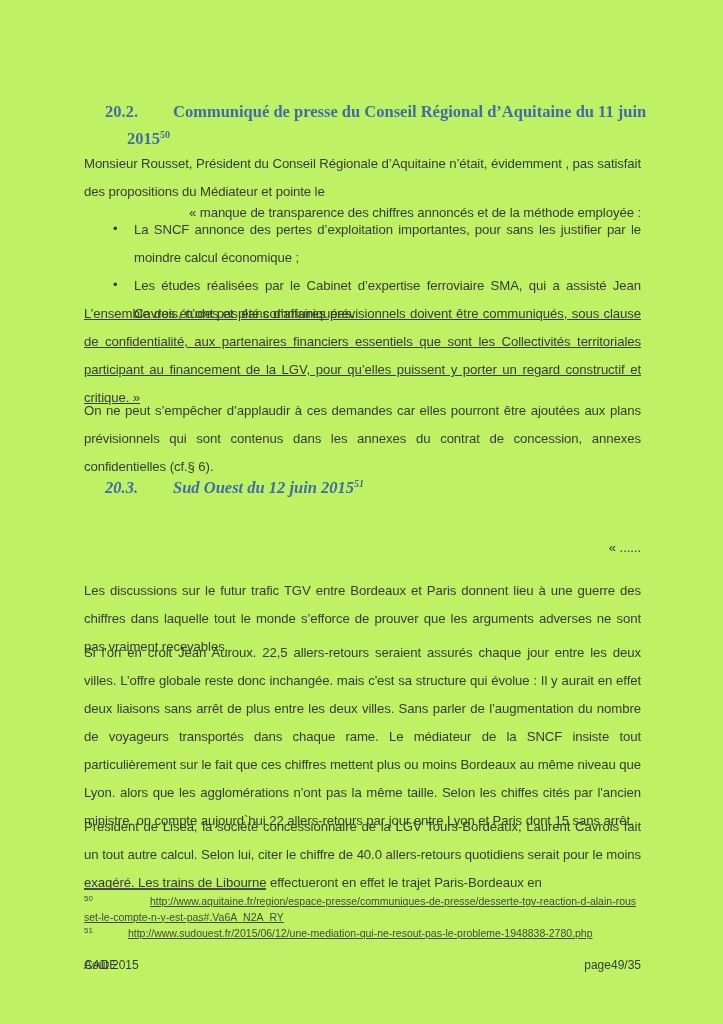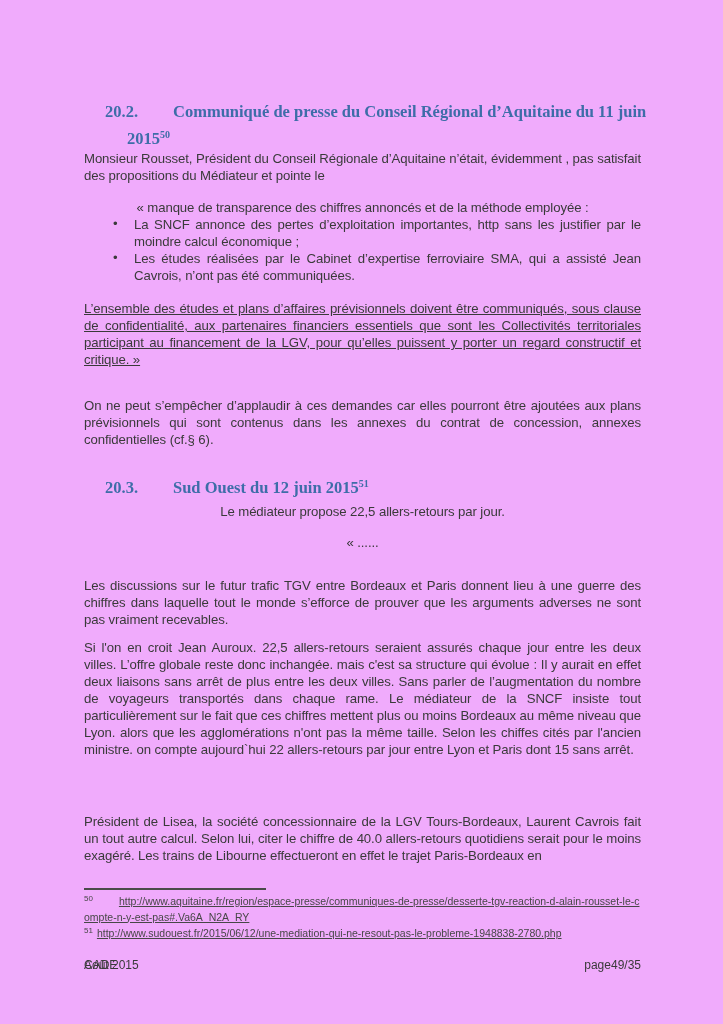--- a/index.html
+++ b/index.html
@@ -1,30 +1,30 @@
 <!DOCTYPE html>
 <html><head>
 <meta charset="utf-8">
 <style>
   html,body{margin:0;padding:0;background:#e8e8e8;}
   .page{
     position:relative;
     width:723px;height:1024px;
-    background:#f0abfc;
+    background:#bef264;
     margin:0 auto;
     overflow:hidden;
     font-family:"Liberation Sans", sans-serif;
     color:#3a3a3a;
   }
   .block{
     position:absolute;left:84px;width:557px;
     font-size:13.2px;letter-spacing:-0.1px;
-    line-height:17px;text-align:justify;
+    line-height:28px;text-align:justify;
   }
-  .block.nojustify{text-align:center;}
+  .block.nojustify{text-align:right;}
   .heading{
     position:absolute;left:105px;width:536px;
     font-family:"Liberation Serif", serif;
     font-weight:bold;font-size:16.5px;line-height:27px;
     color:#3e6da8;text-align:left;
     padding-left:22px;text-indent:-22px;
   }
   .heading .h-num{display:inline-block;width:68px;text-indent:0;}
   sup.fnref{font-size:10px;vertical-align:super;line-height:0;letter-spacing:0;}
   ul.bullets{list-style:none;margin:0;padding:0;}
@@ -32,21 +32,21 @@
   ul.bullets .dot{position:absolute;left:29px;top:-1px;}
   .fn-rule{position:absolute;left:84px;top:888px;width:182px;border-top:2px solid #4a4a4a;}
   .footnotes{
     position:absolute;left:84px;top:894px;width:557px;
     font-size:10.5px;line-height:15.5px;color:#474747;text-align:left;
   }
   .fn-item{word-break:break-all;margin-bottom:1px;}
   .fn-marker{font-size:8px;vertical-align:super;line-height:0;}
   .fn-gap-wide{display:inline-block;width:26px;}
   .fn-gap-narrow{display:inline-block;width:4px;}
-  .fn-link{color:#474747;text-decoration:underline;cursor:pointer;}
+  .fn-link{color:#474747;text-decoration:underline;cursor:pointer;margin-left:31px;}
   .footer{
     position:absolute;left:84px;top:958px;width:557px;
     display:flex;justify-content:space-between;align-items:baseline;
     font-size:12px;letter-spacing:0;color:#3a3a3a;
   }
   .footer .f-center{position:absolute;left:0;right:0;text-align:left;}
   .footer .f-right{position:relative;z-index:1;}
   .footer .f-left{position:relative;z-index:1;}
 </style>
 </head>
@@ -54,31 +54,30 @@
 
 <div class="page">
 
   <h2 class="heading" style="top:84px;"><span class="h-num">20.2.</span><span>Communiqué de presse du Conseil Régional d’Aquitaine du 11 juin 2015</span><sup class="fnref">50</sup></h2>
 
   <p class="block" style="top:137px;">Monsieur Rousset, Président du Conseil Régionale d’Aquitaine n’était, évidemment , pas satisfait des propositions du Médiateur et pointe le</p>
 
   <p class="block nojustify" style="top:186px;">« manque de transparence des chiffres annoncés et de la méthode employée :</p>
 
   <ul class="bullets block" style="top:216px;">
-    <li><span class="dot">•</span><span>La SNCF annonce des pertes d’exploitation importantes, http sans les justifier par le moindre calcul économique ;</span></li>
+    <li><span class="dot">•</span><span>La SNCF annonce des pertes d’exploitation importantes, pour sans les justifier par le moindre calcul économique ;</span></li>
     <li><span class="dot">•</span><span>Les études réalisées par le Cabinet d’expertise ferroviaire SMA, qui a assisté Jean Cavrois, n’ont pas été communiquées.</span></li>
   </ul>
 
   <p class="block" style="top:287px;text-decoration:underline;">L’ensemble des études et plans d’affaires prévisionnels doivent être communiqués, sous clause de confidentialité, aux partenaires financiers essentiels que sont les Collectivités territoriales participant au financement de la LGV, pour qu’elles puissent y porter un regard constructif et critique. »</p>
 
   <p class="block" style="top:384px;">On ne peut s’empêcher d’applaudir à ces demandes car elles pourront être ajoutées aux plans prévisionnels qui sont contenus dans les annexes du contrat de concession, annexes confidentielles (cf.§ 6).</p>
 
-  <h2 class="heading" style="top:460px;"><span class="h-num">20.3.</span><span>Sud Ouest du 12 juin 2015</span><sup class="fnref">51</sup></h2>
+  <h2 class="heading" style="top:460px;font-style:italic;"><span class="h-num">20.3.</span><span>Sud Ouest du 12 juin 2015</span><sup class="fnref">51</sup></h2>
 
-  <p class="block nojustify" style="top:490px;">Le médiateur propose 22,5 allers-retours par jour.</p>
 
   <p class="block nojustify" style="top:521px;">« ......</p>
 
   <p class="block" style="top:564px;">Les discussions sur le futur trafic TGV entre Bordeaux et Paris donnent lieu à une guerre des chiffres dans laquelle tout le monde s’efforce de prouver que les arguments adverses ne sont pas vraiment recevables.</p>
 
   <p class="block" style="top:626px;">Si l'on en croit Jean Auroux. 22,5 allers-retours seraient assurés chaque jour entre les deux villes. L’offre globale reste donc inchangée. mais c'est sa structure qui évolue : Il y aurait en effet deux liaisons sans arrêt de plus entre les deux villes. Sans parler de l’augmentation du nombre de voyageurs transportés dans chaque rame. Le médiateur de la SNCF insiste tout particulièrement sur le fait que ces chiffres mettent plus ou moins Bordeaux au même niveau que Lyon. alors que les agglomérations n'ont pas la même taille. Selon les chiffes cités par l'ancien ministre. on compte aujourd`hui 22 allers-retours par jour entre Lyon et Paris dont 15 sans arrêt.</p>
 
   <p class="block" style="top:800px;">Président de Lisea, la société concessionnaire de la LGV Tours-Bordeaux, Laurent Cavrois fait un tout autre calcul. Selon lui, citer le chiffre de 40.0 allers-retours quotidiens serait pour le moins exagéré. Les trains de Libourne effectueront en effet le trajet Paris-Bordeaux en</p>
 
   <div class="fn-rule"></div>

